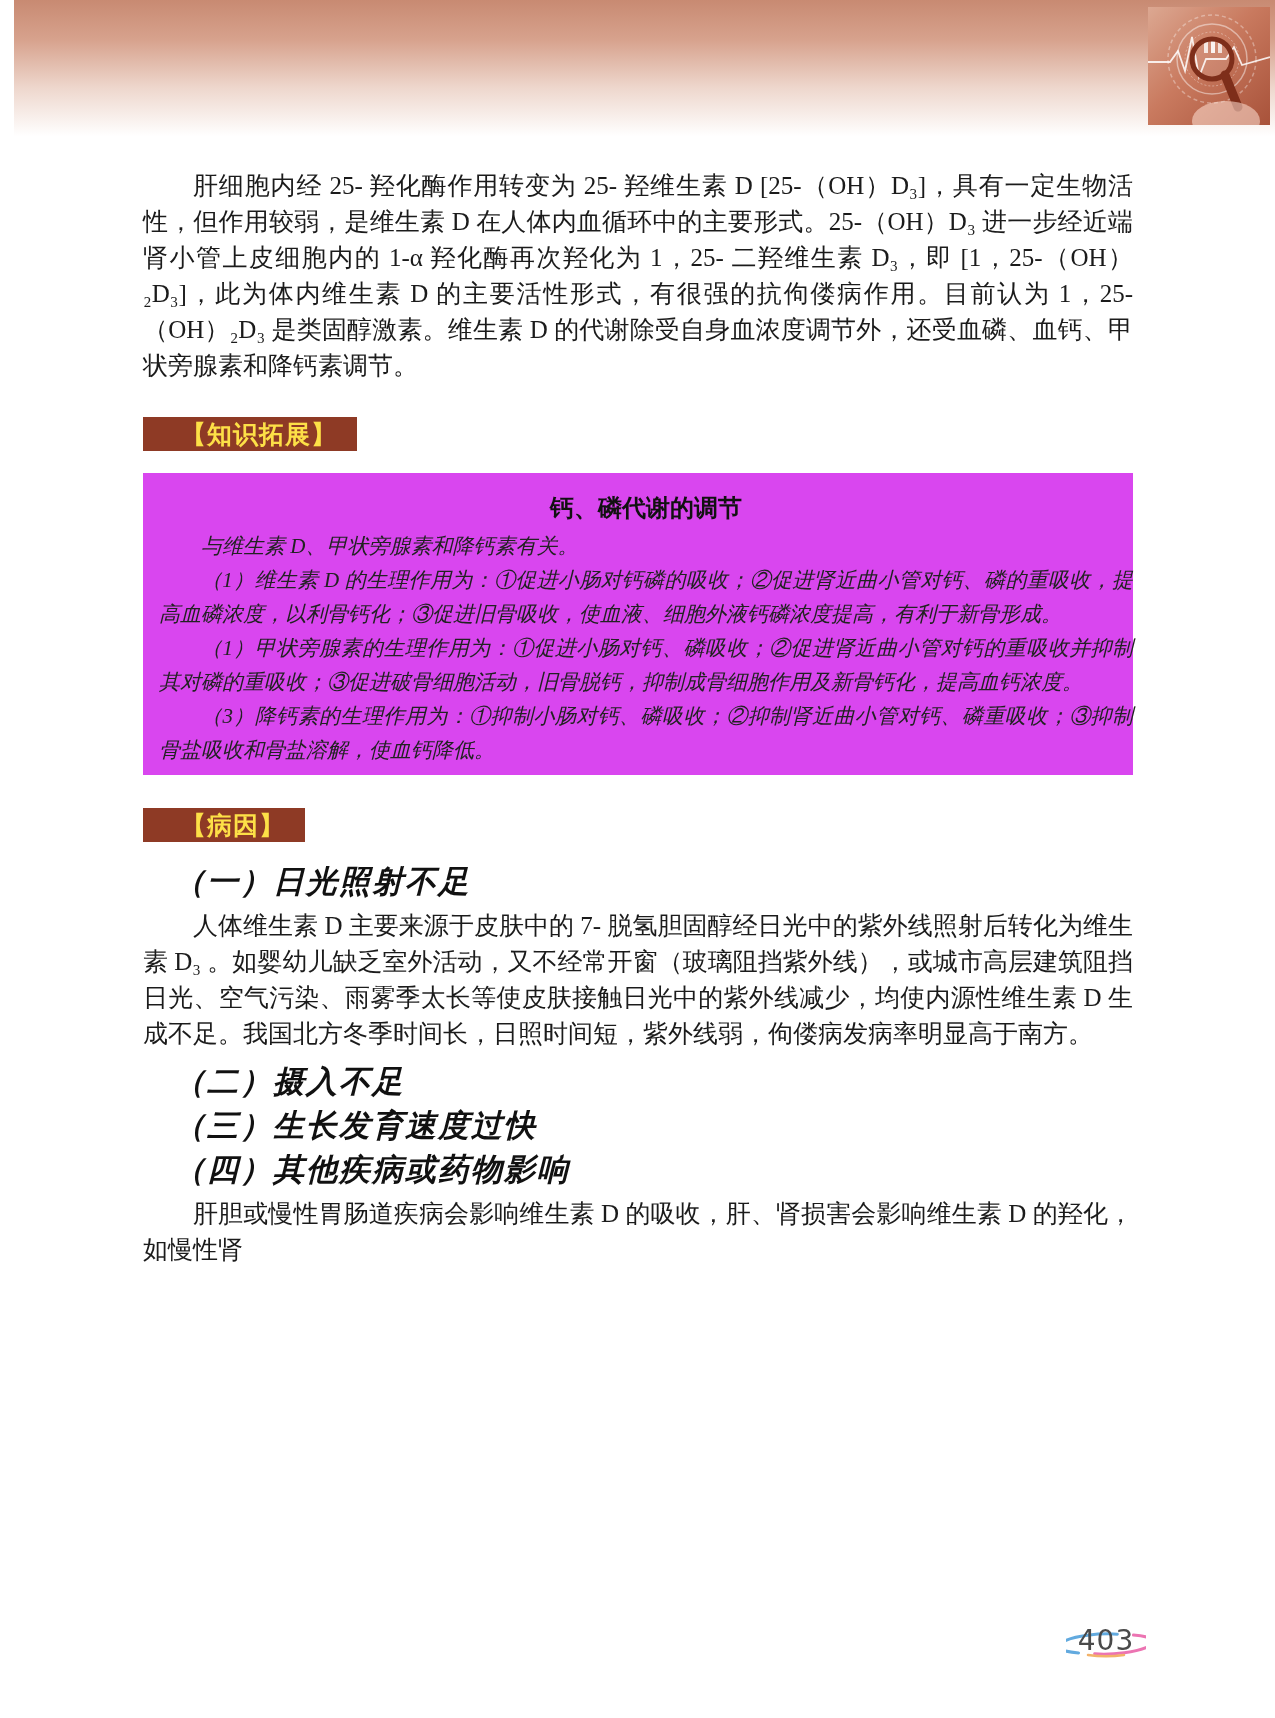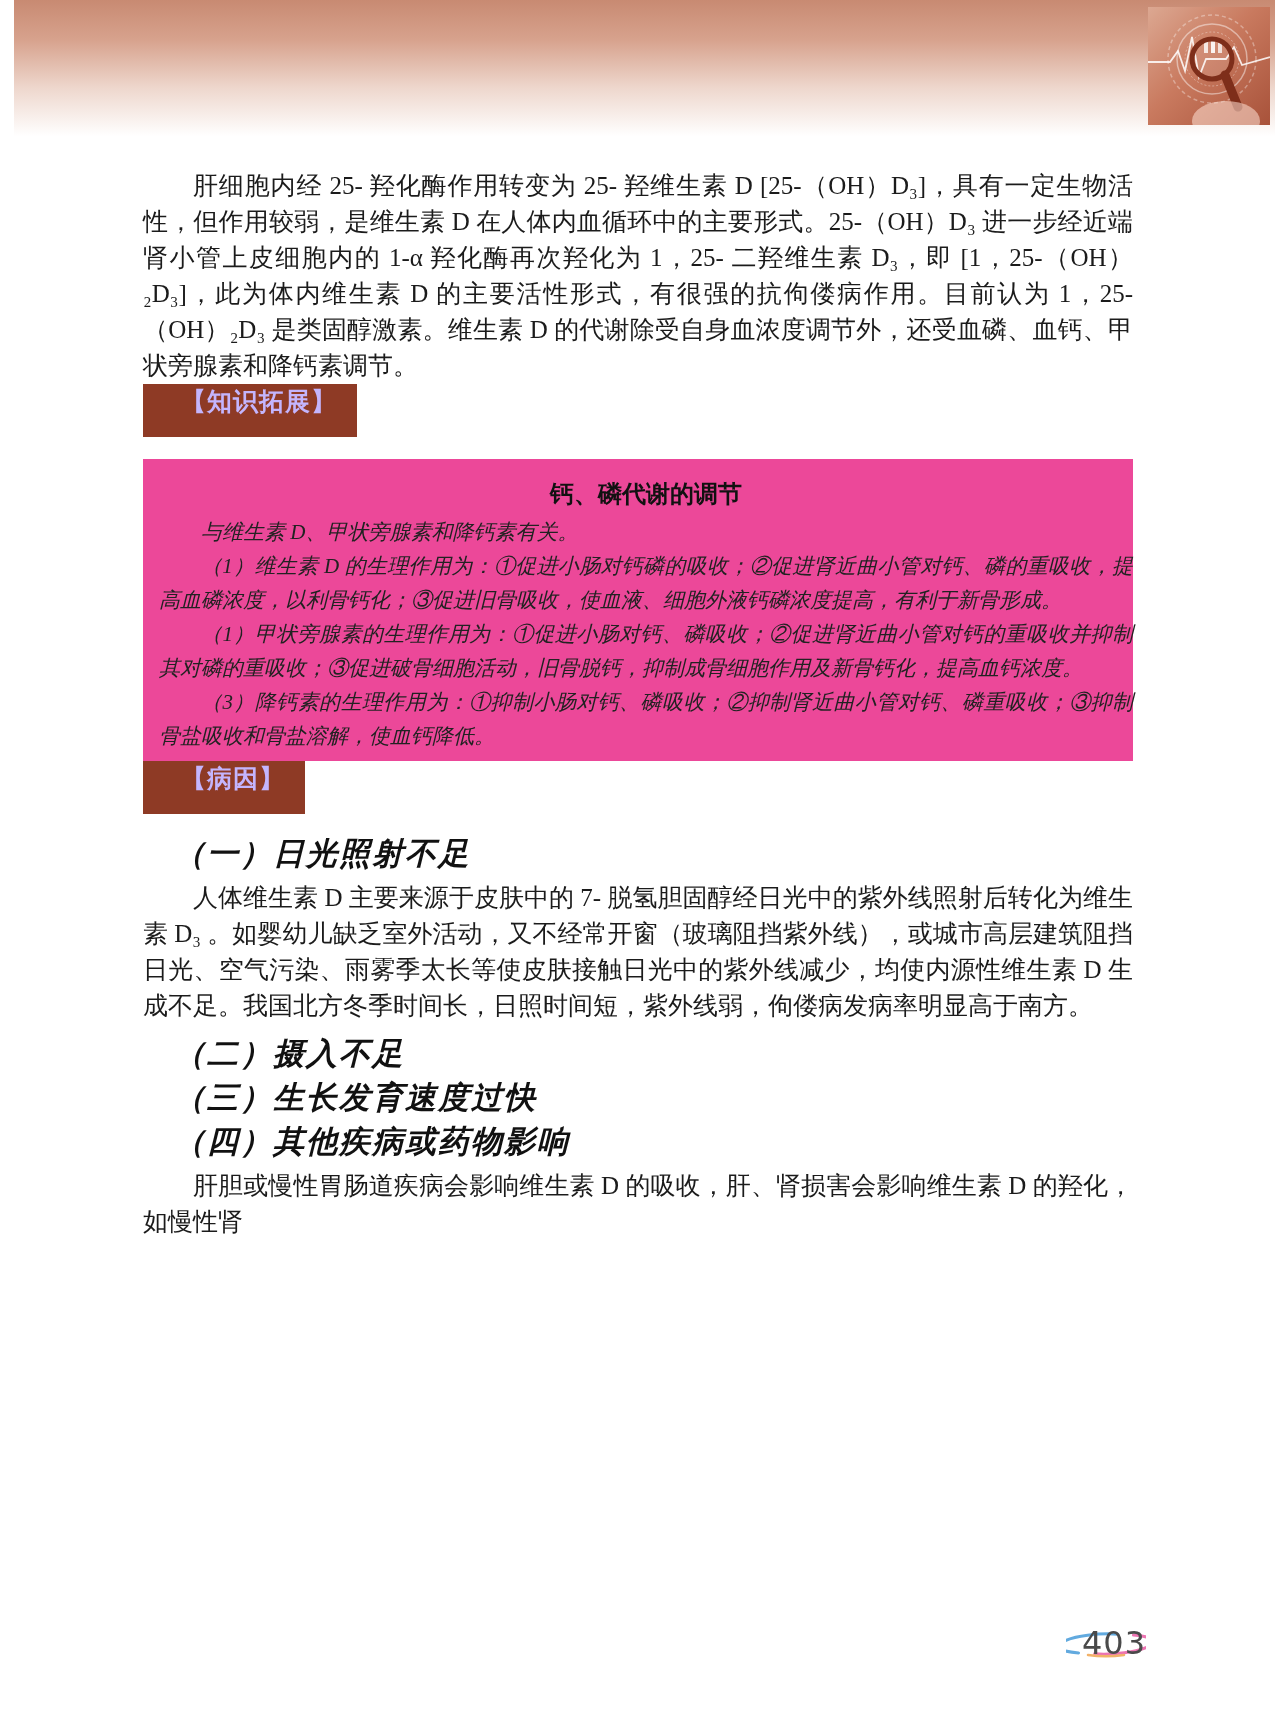--- a/index.html
+++ b/index.html
@@ -36,29 +36,30 @@
   
   .content {
     position:absolute; top:168px; left:143px; width:990px;
   }
   .body-para {
     font-size:25px; line-height:36px; text-align:justify;
     text-indent:2em;
   }
   .section-label {
     display:inline-block;
-    background:#8e3a25; color:#c4b5fd;
+    margin-top:33px;
+    background:#8e3a25; color:#fde047;
     font-family:"Liberation Sans","DejaVu Sans",sans-serif;
     font-weight:bold; font-size:25px; line-height:27px;
-    padding:4px 20px 22px 38px;
+    padding:4px 20px 3px 38px;
     letter-spacing:1px;
   }
   .knowledge-box {
     margin-top:22px;
-    background:#ec4899;
+    background:#d946ef;
     padding:20px 0 8px 16px;
   }
   .kb-title {
     text-align:center;
     font-family:"Liberation Sans","DejaVu Sans",sans-serif;
     font-weight:bold; font-size:24px; line-height:30px;
     color:#111; margin-bottom:6px;
   }
   .kb-para {
     font-size:21px; line-height:34px; text-align:justify;
@@ -74,23 +75,23 @@
   .subhead + .sub-body { margin-top:12px; }
   .subhead ~ .subhead { margin-top:16px; }
   .sub-body { margin-bottom:12px; }
   
   .page-number-wrap {
     position:absolute; top:1622px; left:1066px; width:80px; height:40px;
   }
   .page-number-wrap svg { position:absolute; top:4px; left:0; }
   .page-number-wrap .num {
     position:absolute; top:2px; left:0; width:80px;
-    text-align:right;
+    text-align:center;
     font-family:"DejaVu Sans","Liberation Sans",sans-serif;
-    font-size:32px; color:#4a4a4a; letter-spacing:1px;
+    font-size:28px; color:#4a4a4a; letter-spacing:1px;
   }
 </style>
 </head>
 <body>
 
 <div class="page">
 
   <div class="top-gradient"></div>
 
   <div class="corner-photo">

